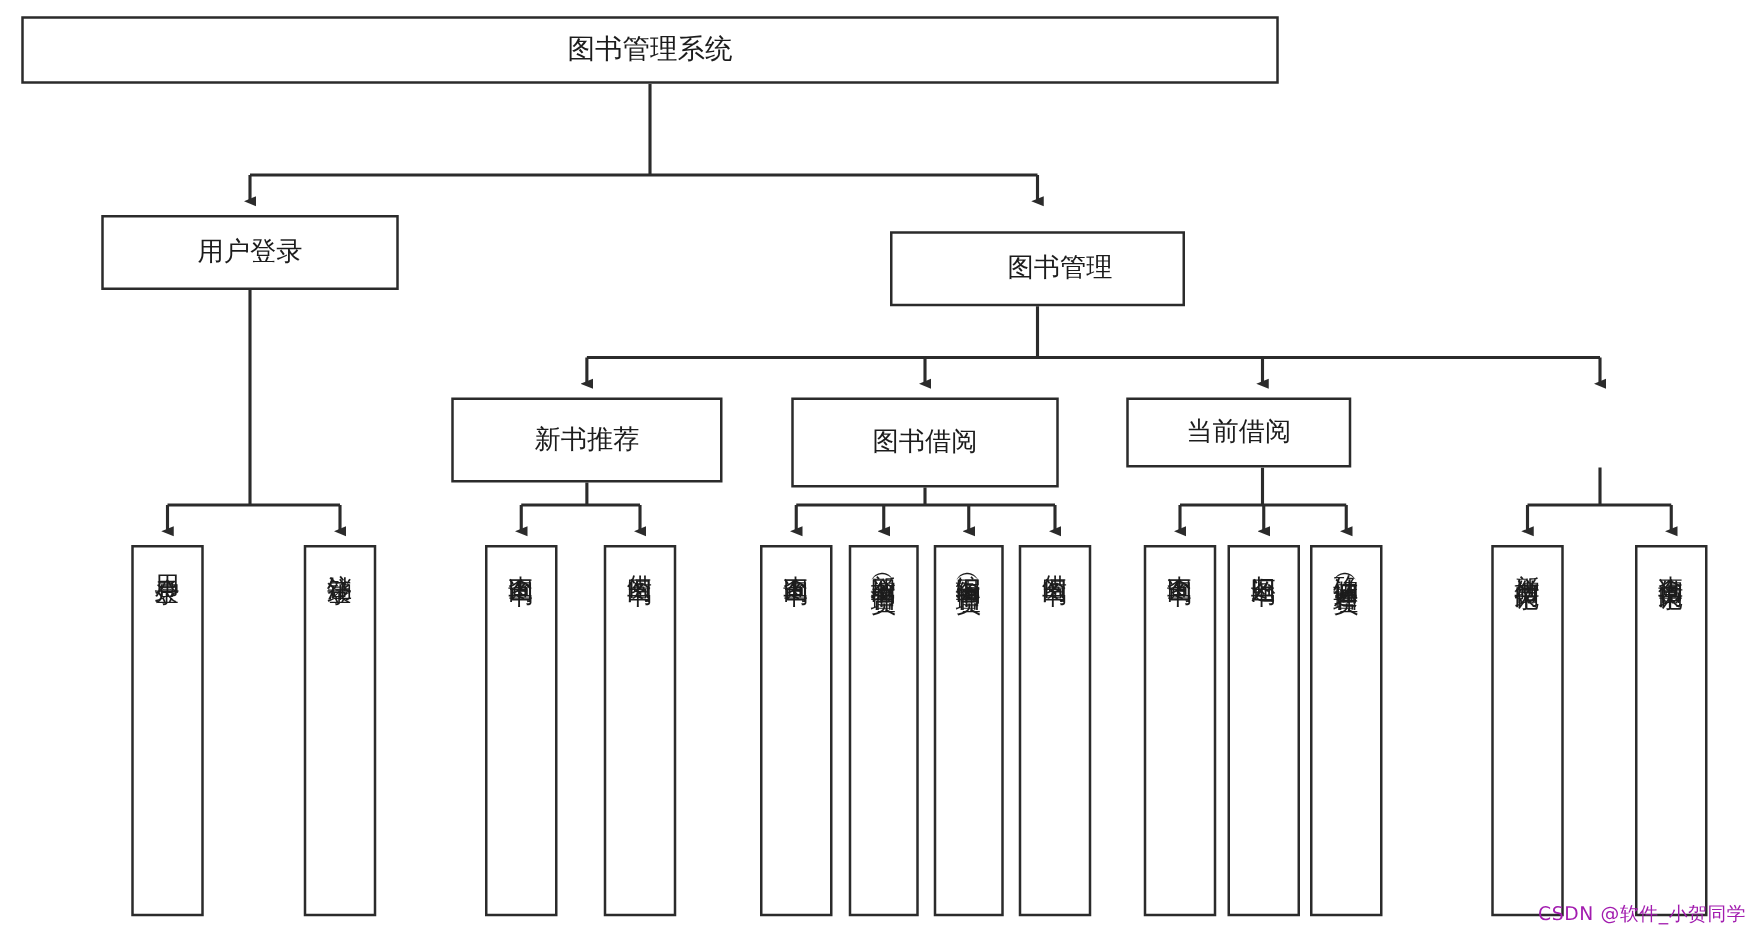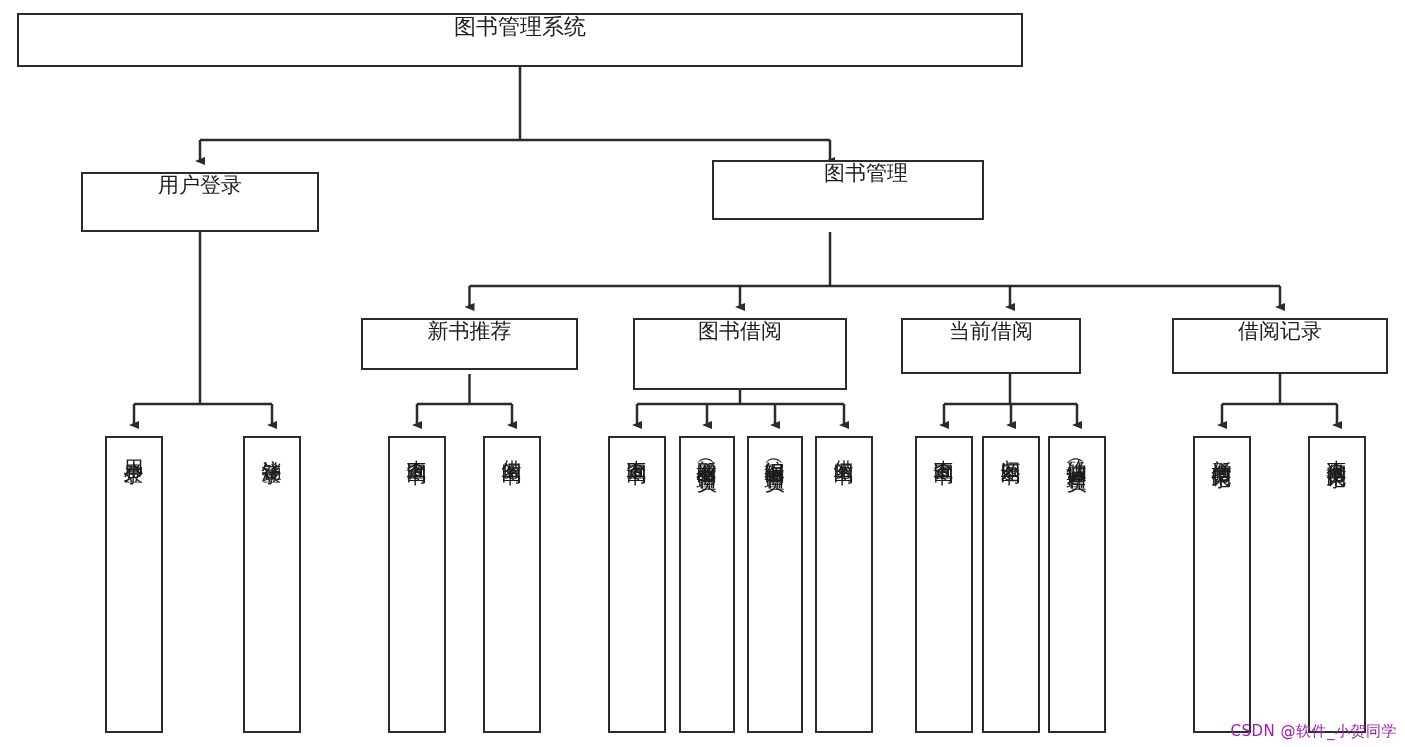--- a/index.html
+++ b/index.html
@@ -25,21 +25,21 @@
     width: 1405px;
     height: 747px;
     pointer-events: none;
   }
   .node {
     position: absolute;
     box-sizing: border-box;
     background: #ffffff;
     border: 2px solid #2b2b2b;
     display: flex;
-    align-items: flex-start;
+    align-items: center;
     justify-content: center;
     color: #1c1c1c;
     z-index: 2;
   }
   .node .label {
     display: block;
     text-align: center;
     line-height: 1.12;
     white-space: nowrap;
   }
@@ -122,35 +122,32 @@
       </g>
   </svg>
 
   <div class="node root horiz" style="left: 17px; top: 13px; width: 1006px; height: 54px;">
     <span class="label">图书管理系统</span>
   </div>
 
   <div class="node horiz" style="left: 81px; top: 172px; width: 238px; height: 60px;">
     <span class="label">用户登录</span>
   </div>
-  <div class="node horiz" style="left: 712px; top: 160px; width: 272px; height: 60px; padding-left: 36px;">
+  <div class="node horiz" style="left: 712px; top: 185px; width: 236px; height: 60px; padding-left: 36px;">
     <span class="label">图书管理</span>
   </div>
 
-  <div class="node horiz" style="left: 361px; top: 318px; width: 217px; height: 52px;">
+  <div class="node horiz" style="left: 361px; top: 318px; width: 217px; height: 68px;">
     <span class="label">新书推荐</span>
   </div>
   <div class="node horiz" style="left: 633px; top: 318px; width: 214px; height: 72px;">
     <span class="label">图书借阅</span>
   </div>
   <div class="node horiz" style="left: 901px; top: 318px; width: 180px; height: 56px;">
     <span class="label">当前借阅</span>
-  </div>
-  <div class="node horiz" style="left: 1172px; top: 318px; width: 216px; height: 56px;">
-    <span class="label">借阅记录</span>
   </div>
 
   <div class="node vert" style="left: 105px; top: 436px; width: 58px; height: 297px;">
     <span class="label">用户登录</span>
   </div>
   <div class="node vert" style="left: 243px; top: 436px; width: 58px; height: 297px;">
     <span class="label">注销登录</span>
   </div>
 
   <div class="node vert" style="left: 388px; top: 436px; width: 58px; height: 297px;">

